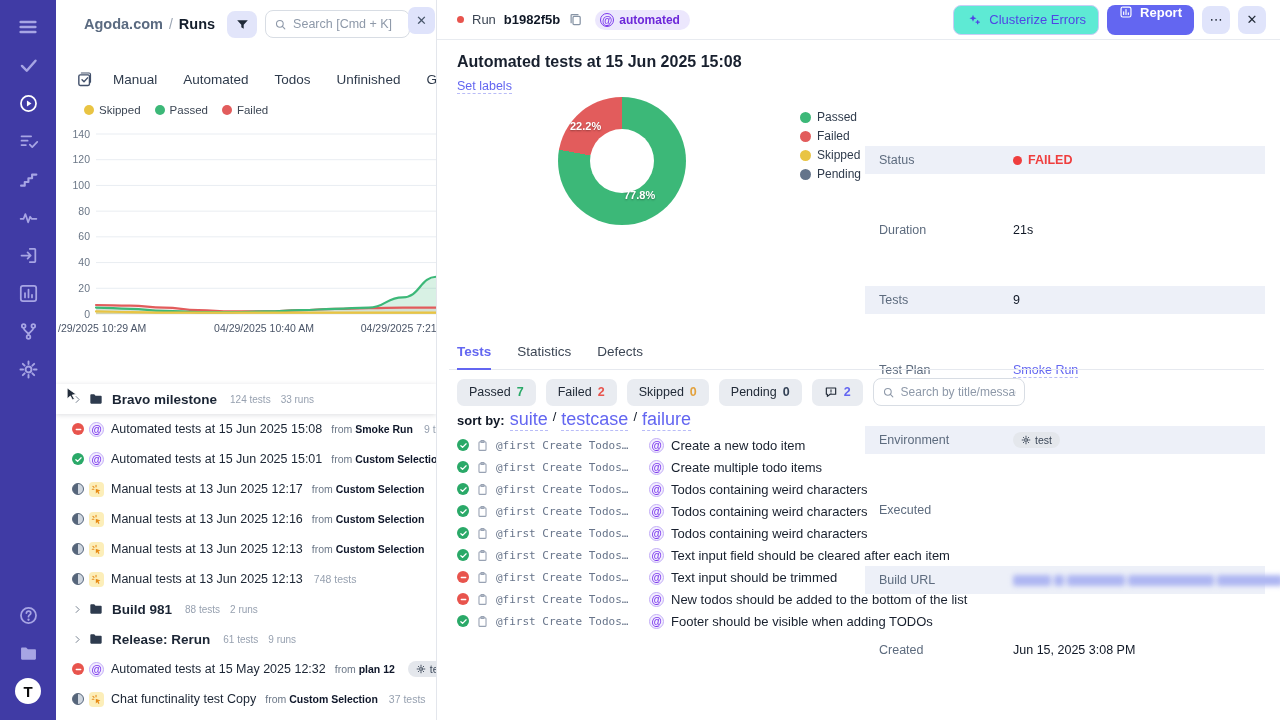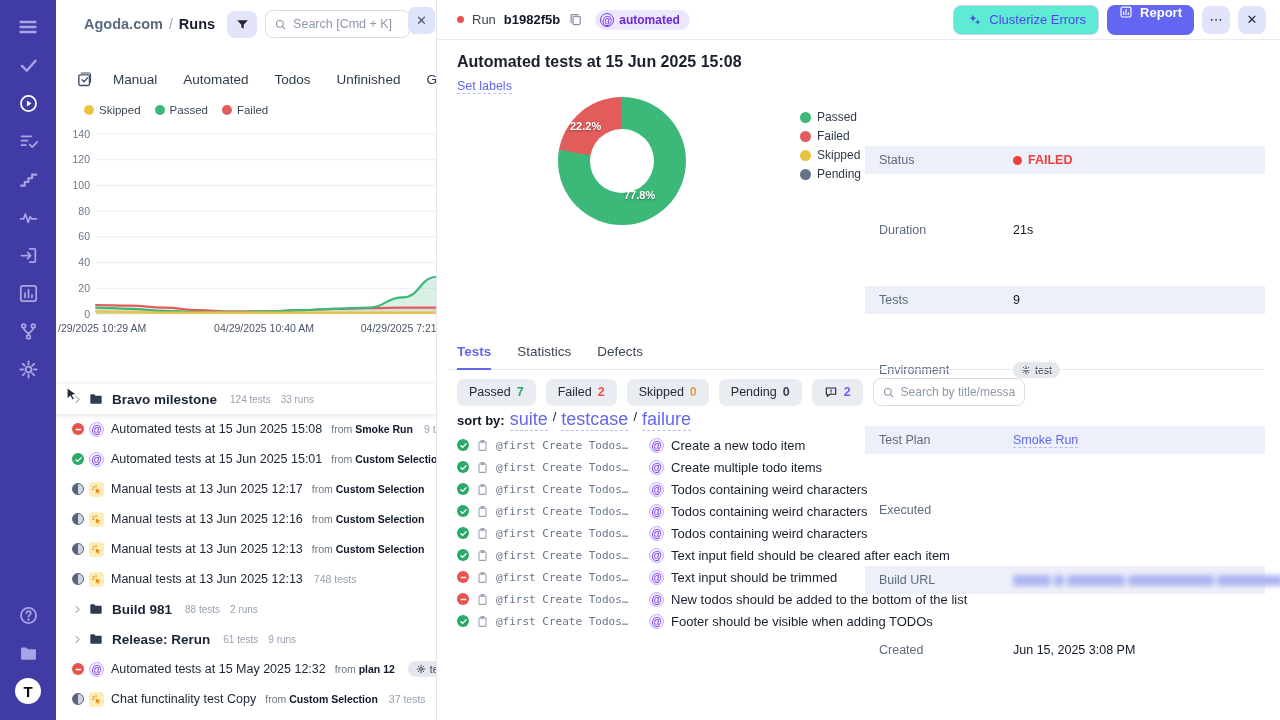--- a/index.html
+++ b/index.html
@@ -553,35 +553,35 @@
             <span>21s</span>
           </span>
         </div>
         <div class="d-row">
           <span class="d-label">Tests</span>
           <span class="d-value">
             <span>9</span>
           </span>
         </div>
         <div class="d-row">
+          <span class="d-label">Test Plan</span>
+          <span class="d-value">
+            <span class="link">Smoke Run</span>
+          </span>
+        </div>
+        <div class="d-row">
           <span class="d-label">Environment</span>
           <span class="d-value">
             <span class="env-pill" style="margin-left:0">
               <svg viewBox="0 0 24 24" width="10" height="10" fill="none" stroke="currentColor" stroke-width="2" stroke-linecap="round" stroke-linejoin="round">
                 <circle cx="12" cy="12" r="3.4" stroke-width="2.2"></circle>
                 <path d="M12 2.8v3M12 18.2v3M2.8 12h3M18.2 12h3M5.5 5.5l2.1 2.1M16.4 16.4l2.1 2.1M18.5 5.5l-2.1 2.1M7.6 16.4l-2.1 2.1" stroke-width="2.2"></path>
               </svg>
               <span>test</span>
             </span>
-          </span>
-        </div>
-        <div class="d-row">
-          <span class="d-label">Test Plan</span>
-          <span class="d-value">
-            <span class="link">Smoke Run</span>
           </span>
         </div>
         <div class="d-row">
           <span class="d-label">Executed</span>
         </div>
         <div class="d-row">
           <span class="d-label">Build URL</span>
           <span class="d-value">
             <span class="redacted">
               <span style="width:38px"></span>

